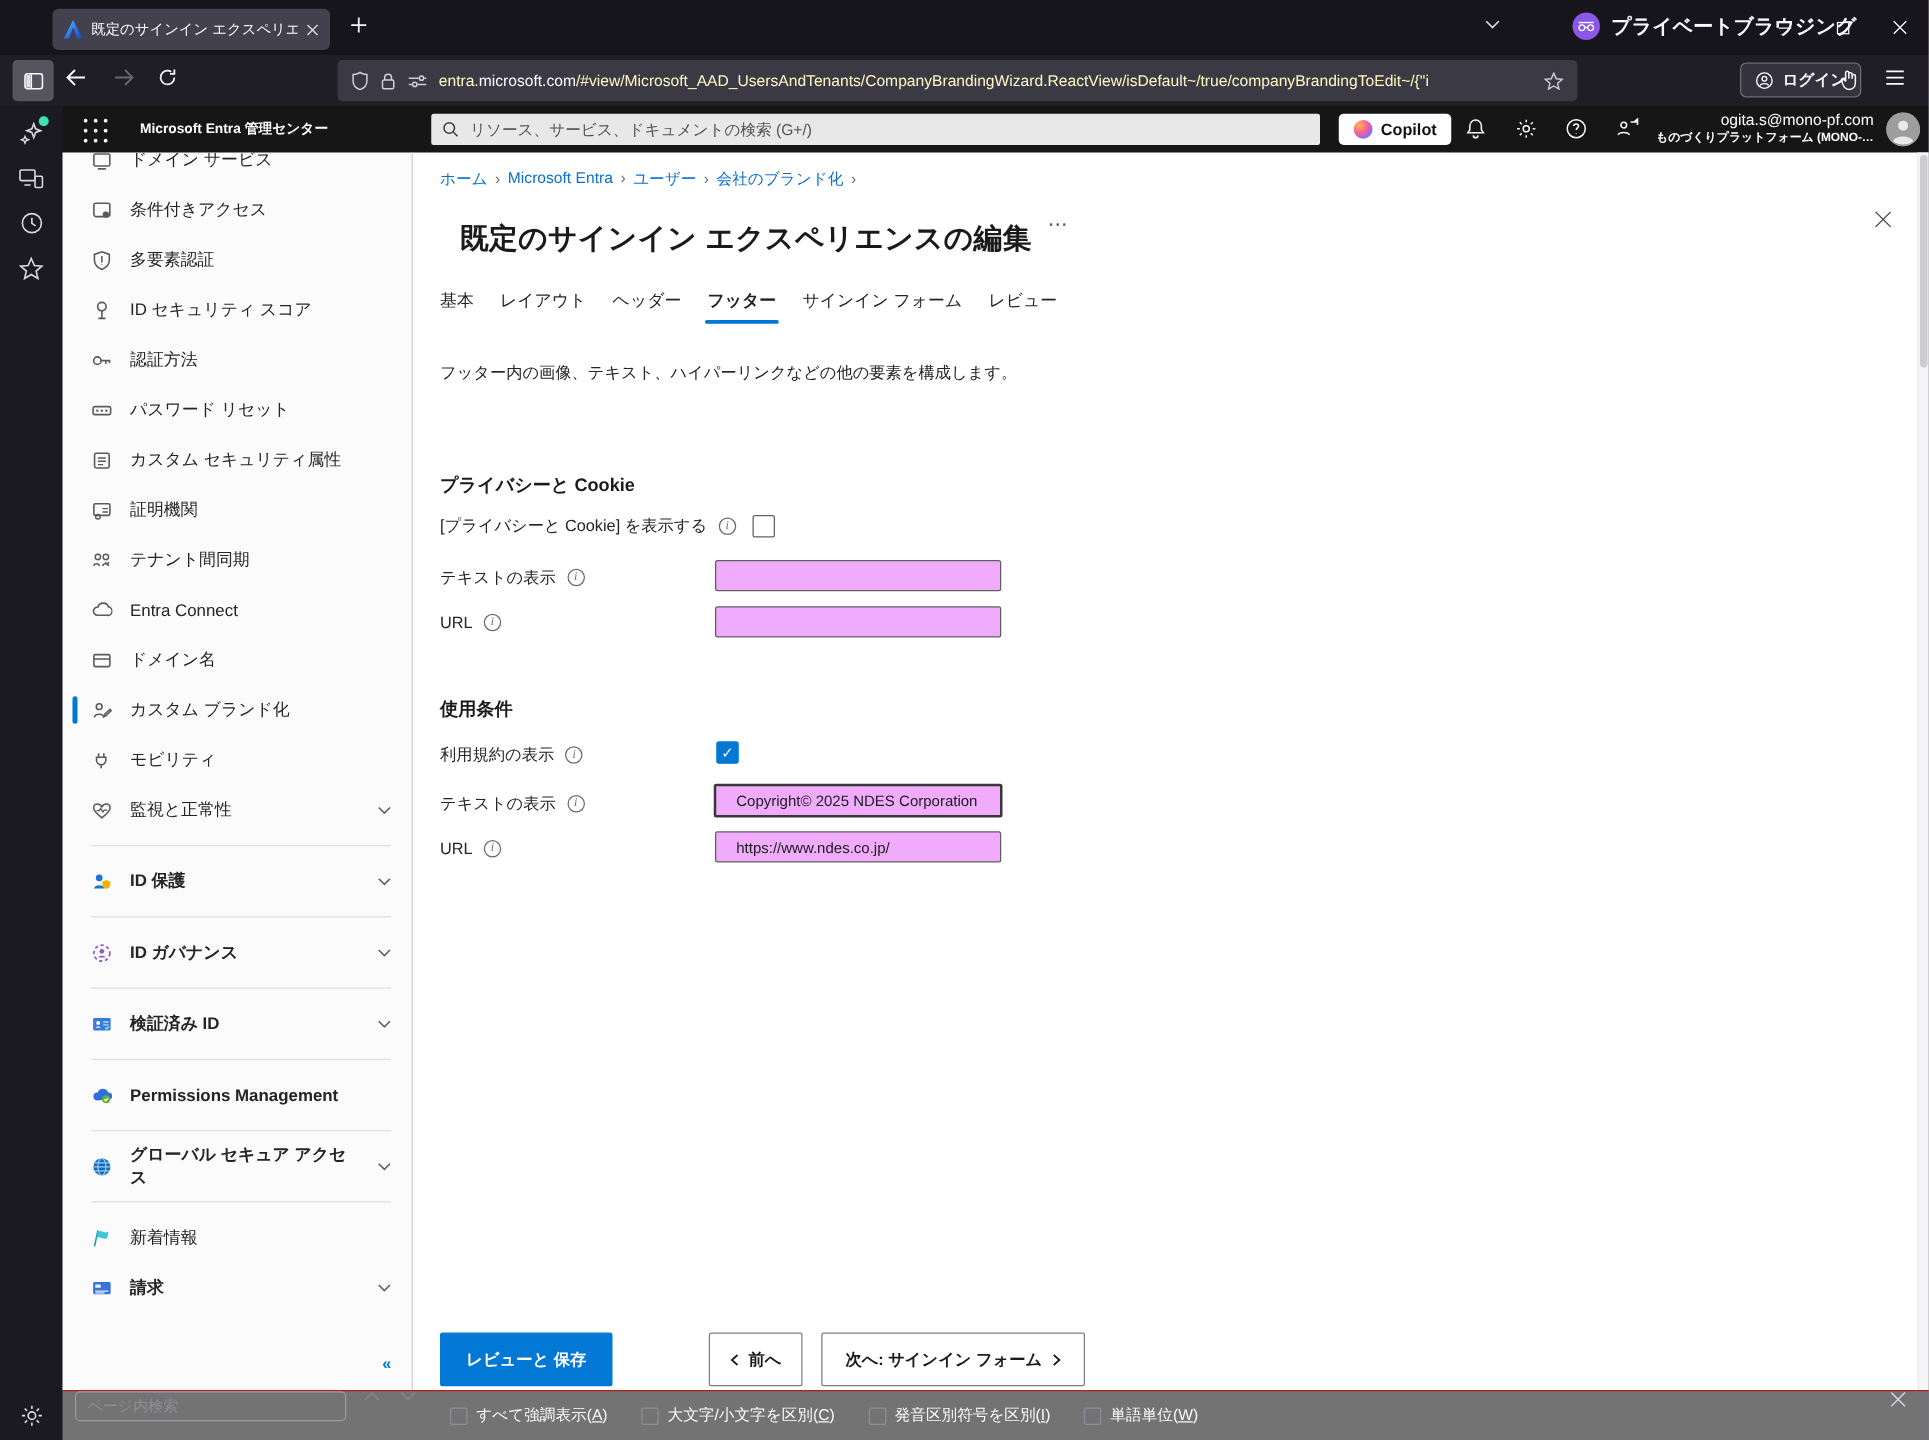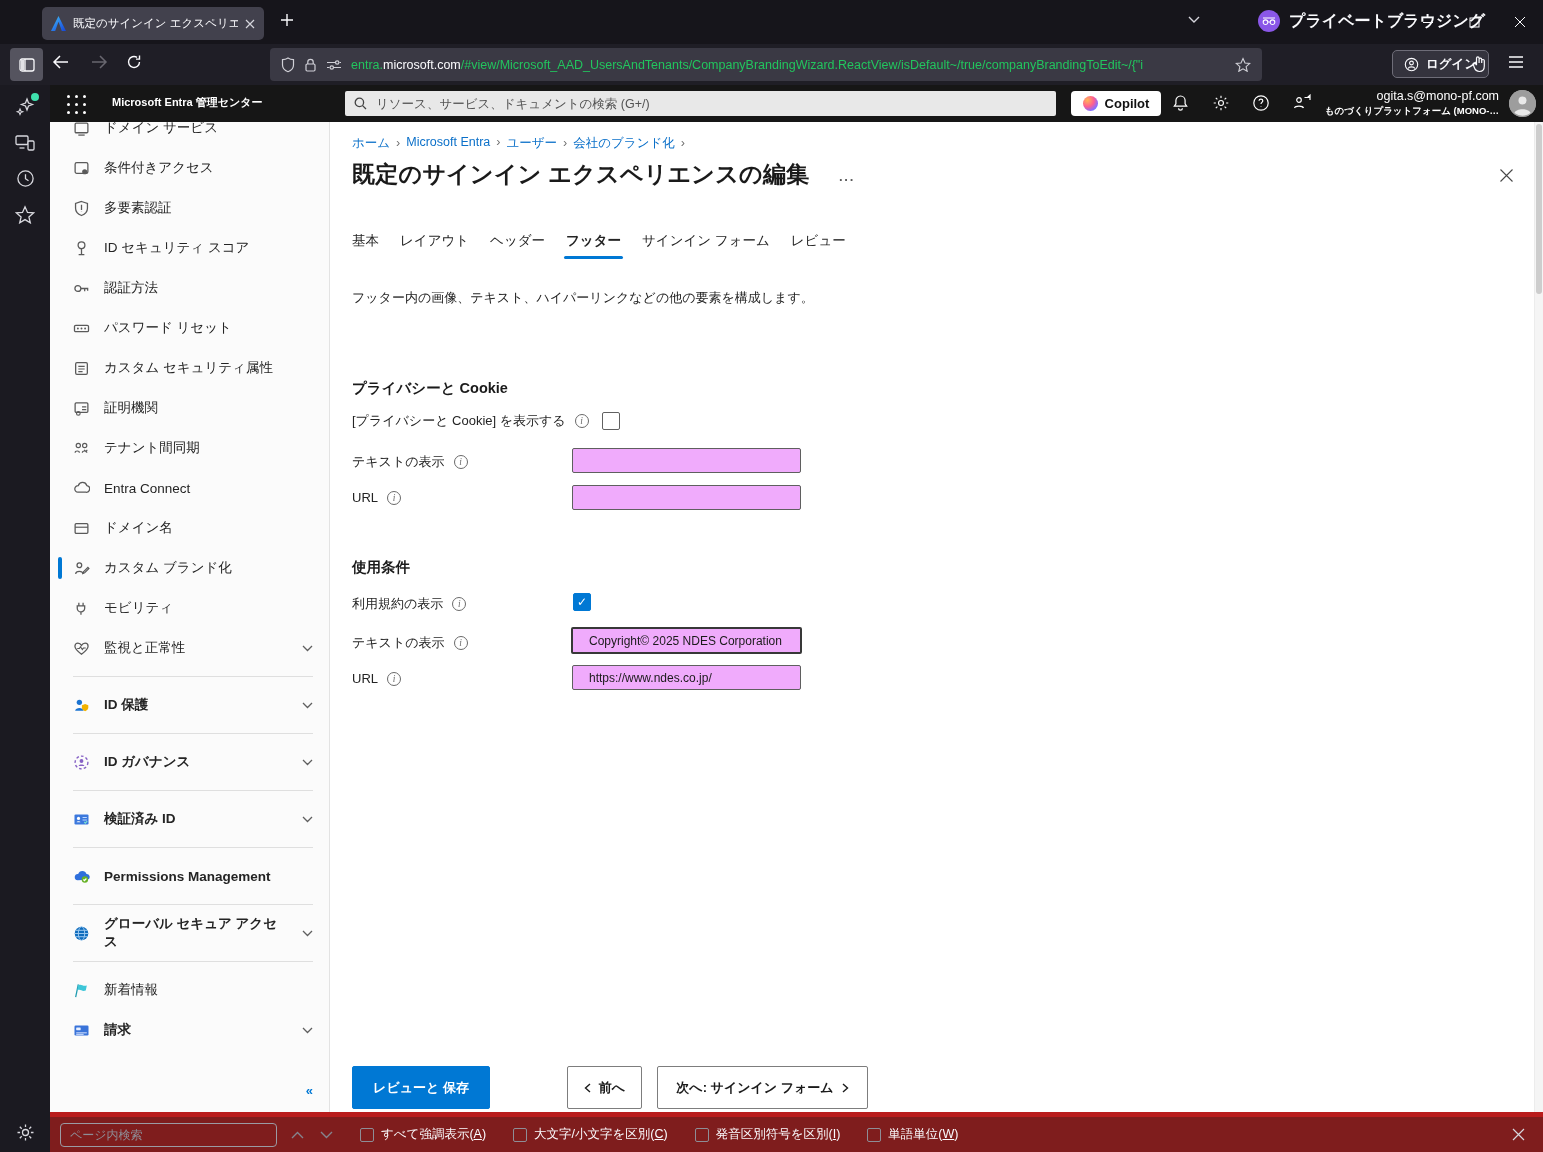--- a/index.html
+++ b/index.html
@@ -24,21 +24,21 @@
   
   .toolbar{position:absolute;left:0;top:44px;width:100%;height:41px;background:#1f1e26}
   .tb-toggle{position:absolute;left:10px;top:4px;width:33px;height:33px;background:#55545f;border-radius:4px;
     display:grid;place-items:center;color:#fbfbfe}
   .tb-ic{position:absolute;top:10px;color:#fbfbfe}
   .tb-back{left:52px}.tb-fwd{left:90px;color:#68676f}.tb-reload{left:126px}
   .urlbar{position:absolute;left:270px;top:4px;width:992px;height:33px;background:#3a3944;border-radius:4px;
     display:flex;align-items:center;gap:9px;padding:0 11px;box-sizing:border-box}
   .url-ic{color:#d0d0d7;flex:0 0 auto}
   .url-text{flex:1;font-size:12.5px;white-space:nowrap;overflow:hidden}
-  .u-dim{color:#22c55e}.u-host{color:#fbfbfe}
+  .u-dim{color:#fef9c3}.u-host{color:#fbfbfe}
   .login-pill{position:absolute;left:1392px;top:6px;height:28px;border:1px solid #6e6d78;border-radius:5px;
     background:#34333d;display:flex;align-items:center;gap:7px;padding:0 11px;box-sizing:border-box;color:#fbfbfe;font-size:12.5px;font-weight:600}
   .hand-ic{position:absolute;left:1472px;top:11px;color:#fbfbfe}
   .menu-ic{position:absolute;left:1508px;top:11px;color:#fbfbfe}
   
   .fxstrip{position:absolute;left:0;top:85px;width:50px;height:1067px;background:#1b1a21;display:flex;
     flex-direction:column;align-items:center;gap:17px;padding:12px 0 10px;box-sizing:border-box;color:#d8d8de}
   .sparkle-wrap{position:relative}
   .green-dot{position:absolute;right:-4px;top:-4px;width:8px;height:8px;border-radius:50%;background:#3fe1ae}
   .fx-gear{margin-top:auto}
@@ -101,22 +101,22 @@
   .btn{position:absolute;top:944px;height:43px;display:flex;align-items:center;justify-content:center;gap:8px;
     font-size:13px;border-radius:2px;box-sizing:border-box;cursor:pointer}
   .btn-primary{left:22px;width:138px;background:#0078d4;color:#fff;font-weight:700;border:1px solid #0078d4}
   .btn-sec{background:#fff;border:1px solid #7d7d7d;color:#1b1b1b;font-weight:600}
   .btn-prev{left:237px;width:75px}
   .btn-next{left:327px;width:211px}
   .bchev{color:#1b1b1b}
   .sbar{position:absolute;right:0;top:0;width:9px;height:990px;background:#f5f5f5;border-left:1px solid #ececec;box-sizing:border-box}
   .sthumb{position:absolute;right:1px;top:2px;width:6px;height:170px;background:#cdcdcd;border-radius:3px}
   
-  .findbar{position:absolute;left:50px;top:1112px;width:1493px;height:40px;background:#7f1d1d;color:#fbfbfe;
-    display:flex;align-items:center;box-sizing:border-box;border-top:5px solid #b91c1c}
+  .findbar{position:absolute;left:50px;top:1112px;width:1493px;height:40px;background:#737373;color:#fbfbfe;
+    display:flex;box-sizing:border-box;border-top:1px solid #b91c1c}
   .find-input{margin-left:10px;width:217px;height:24px;background:transparent;border:1px solid #9b9aa3;border-radius:4px;
     color:#fbfbfe;font-size:12px;padding:0 9px;box-sizing:border-box;outline:none;font-family:inherit}
   .find-input::placeholder{color:#8e8d96}
   .find-nav{display:flex;gap:16px;margin-left:14px;color:#85848d}
   .fopt{display:flex;align-items:center;gap:7px;font-size:12.5px;margin-left:27px}
   .fcb{width:14px;height:14px;border:1px solid #8e8d96;border-radius:2px;box-sizing:border-box}
   .fkey{text-decoration:underline}
   .find-close{margin-left:auto;margin-right:18px;color:#d6d6dd}
 </style>
 </head>
@@ -578,21 +578,21 @@
     <span class="collapse"></span>
   </div>
 
   <div class="main">
     <div class="crumbs">
       <span class="crumb">ホーム</span>
       <span class="crumb">Microsoft Entra</span>
       <span class="crumb">ユーザー</span>
       <span class="crumb">会社のブランド化</span>
     </div>
-    <h1 class="ptitle" style="margin:0">既定のサインイン エクスペリエンスの編集</h1>
+    <h1 class="ptitle" style="margin:16px">既定のサインイン エクスペリエンスの編集</h1>
     <span class="dots-btn"></span>
     <span class="close-x">
       <svg width="15" height="15" viewBox="0 0 15 15">
           <path d="M1.5 1.5l12 12M13.5 1.5l-12 12" stroke="currentColor" stroke-width="1.1" fill="none"></path>
         </svg>
     </span>
 
     <div class="tabsrow">
       <span class="t">基本</span>
       <span class="t">レイアウト</span>

